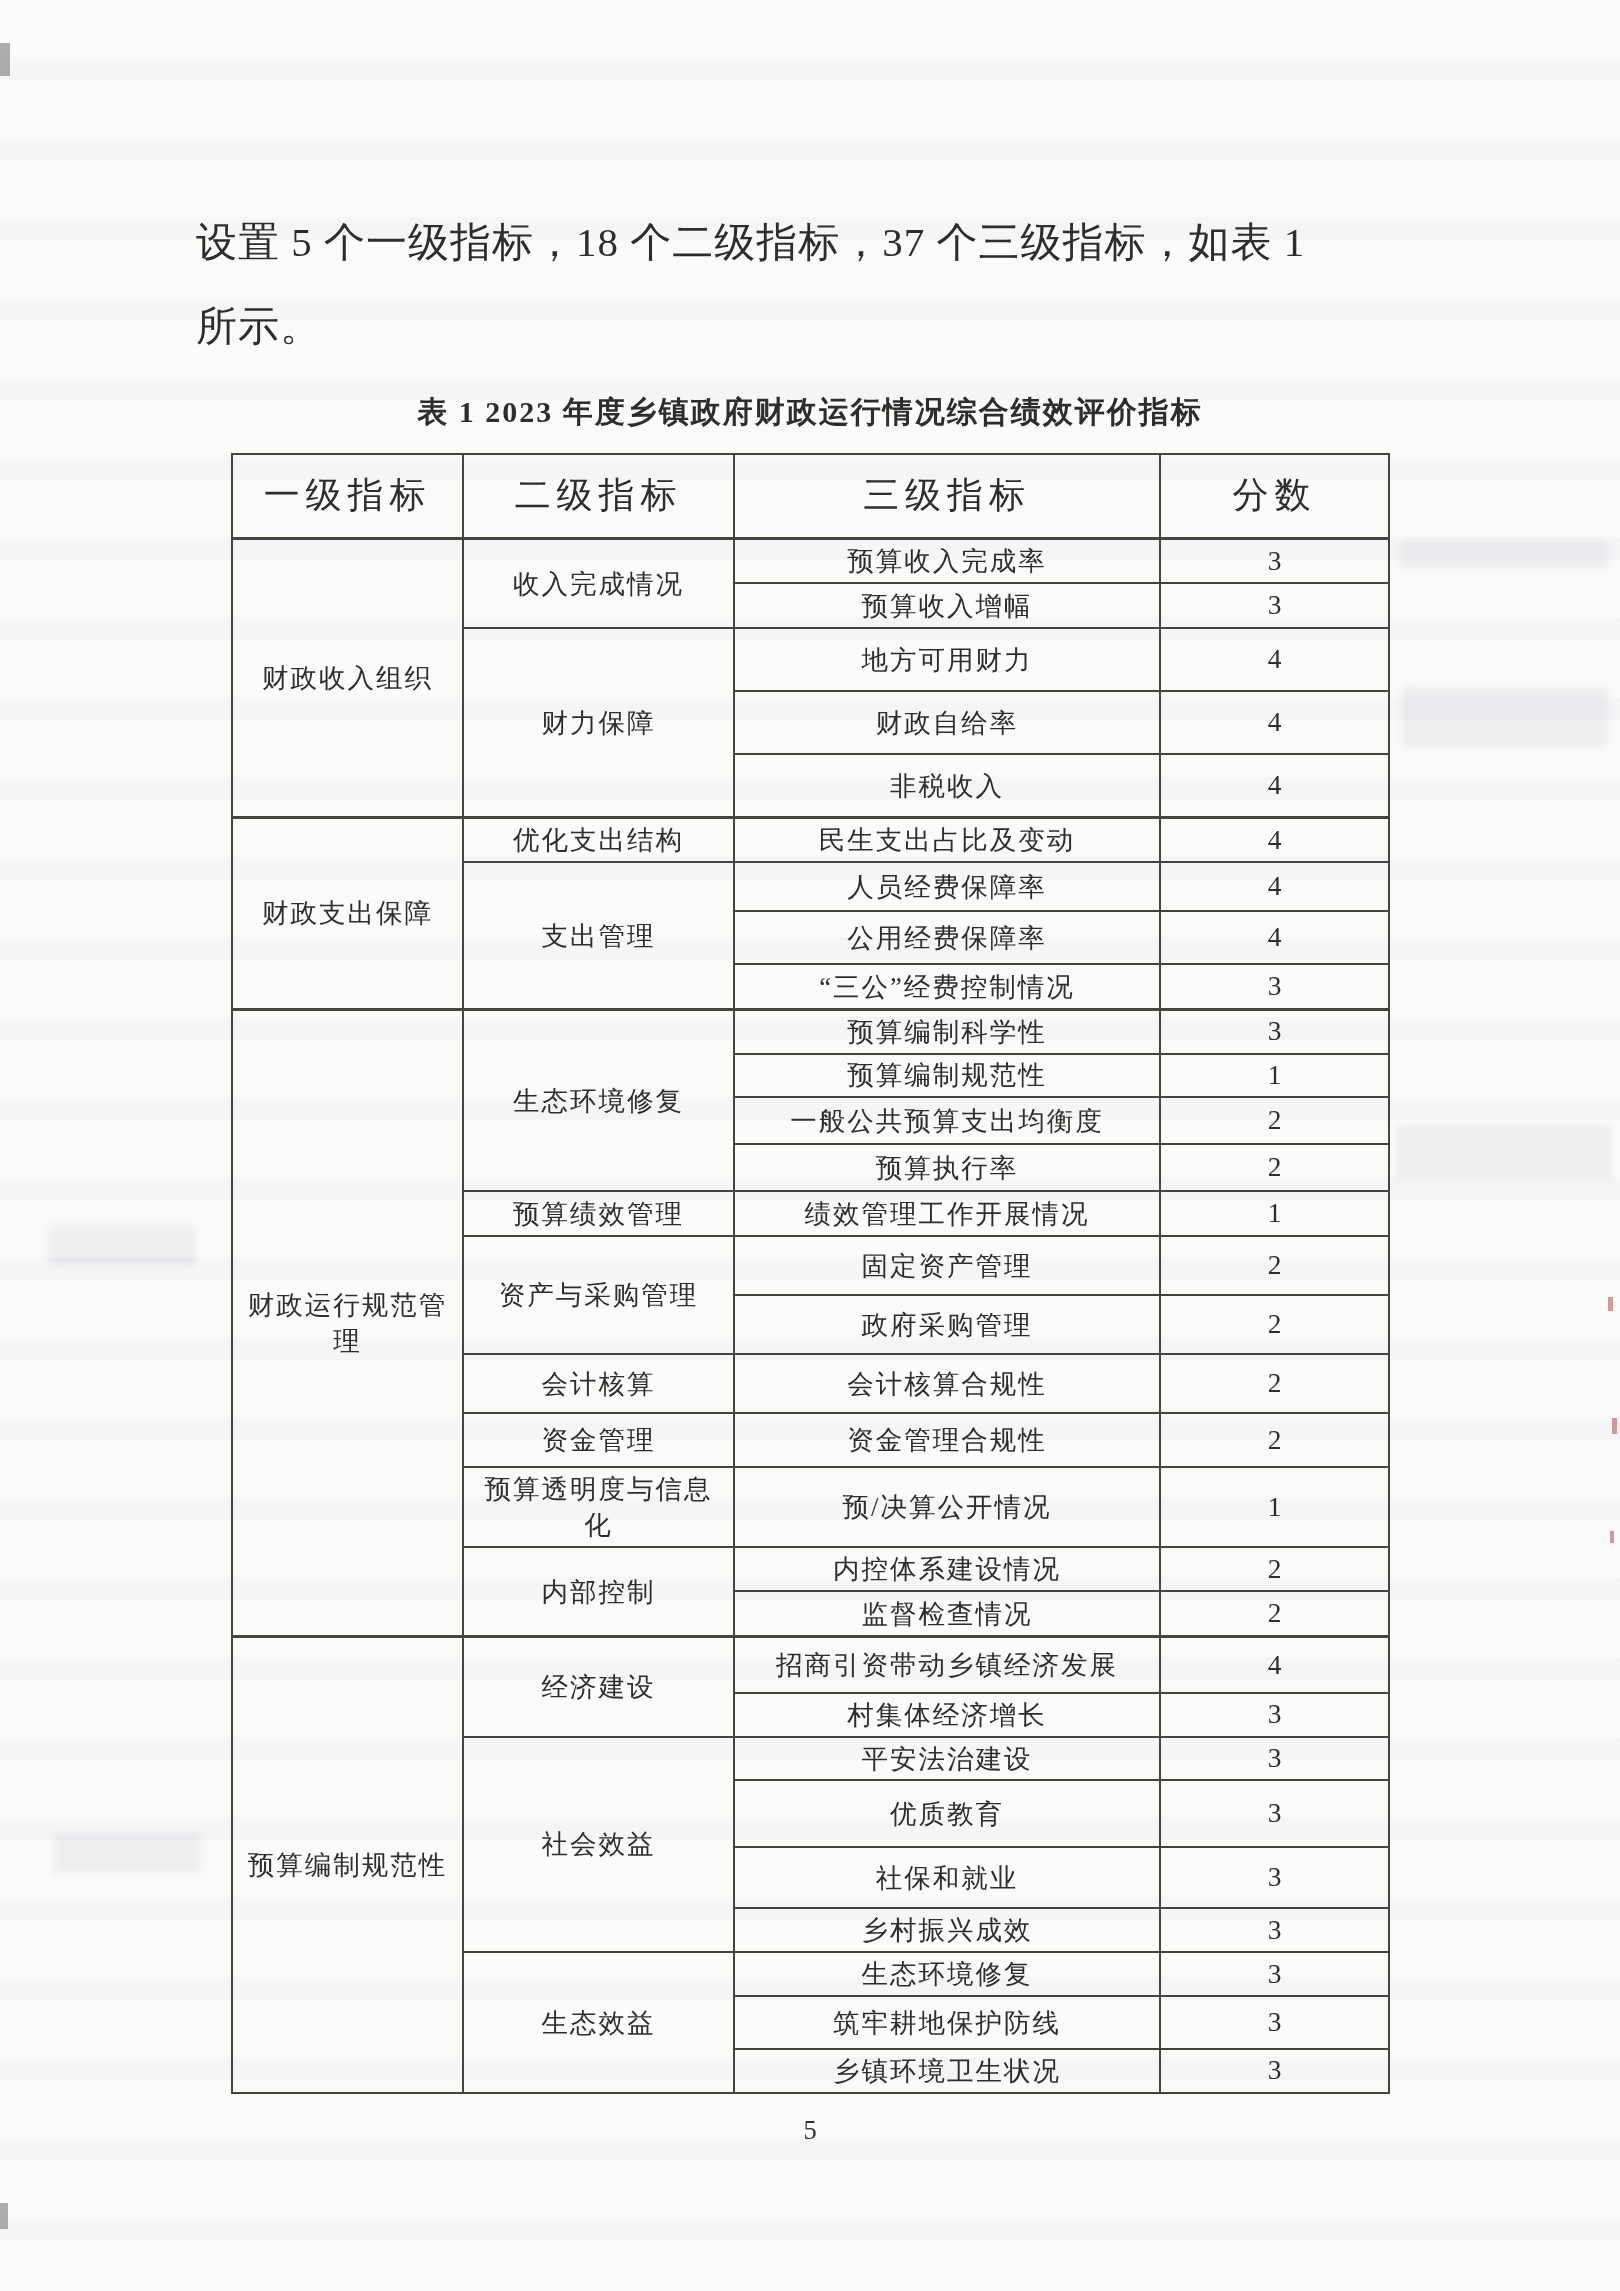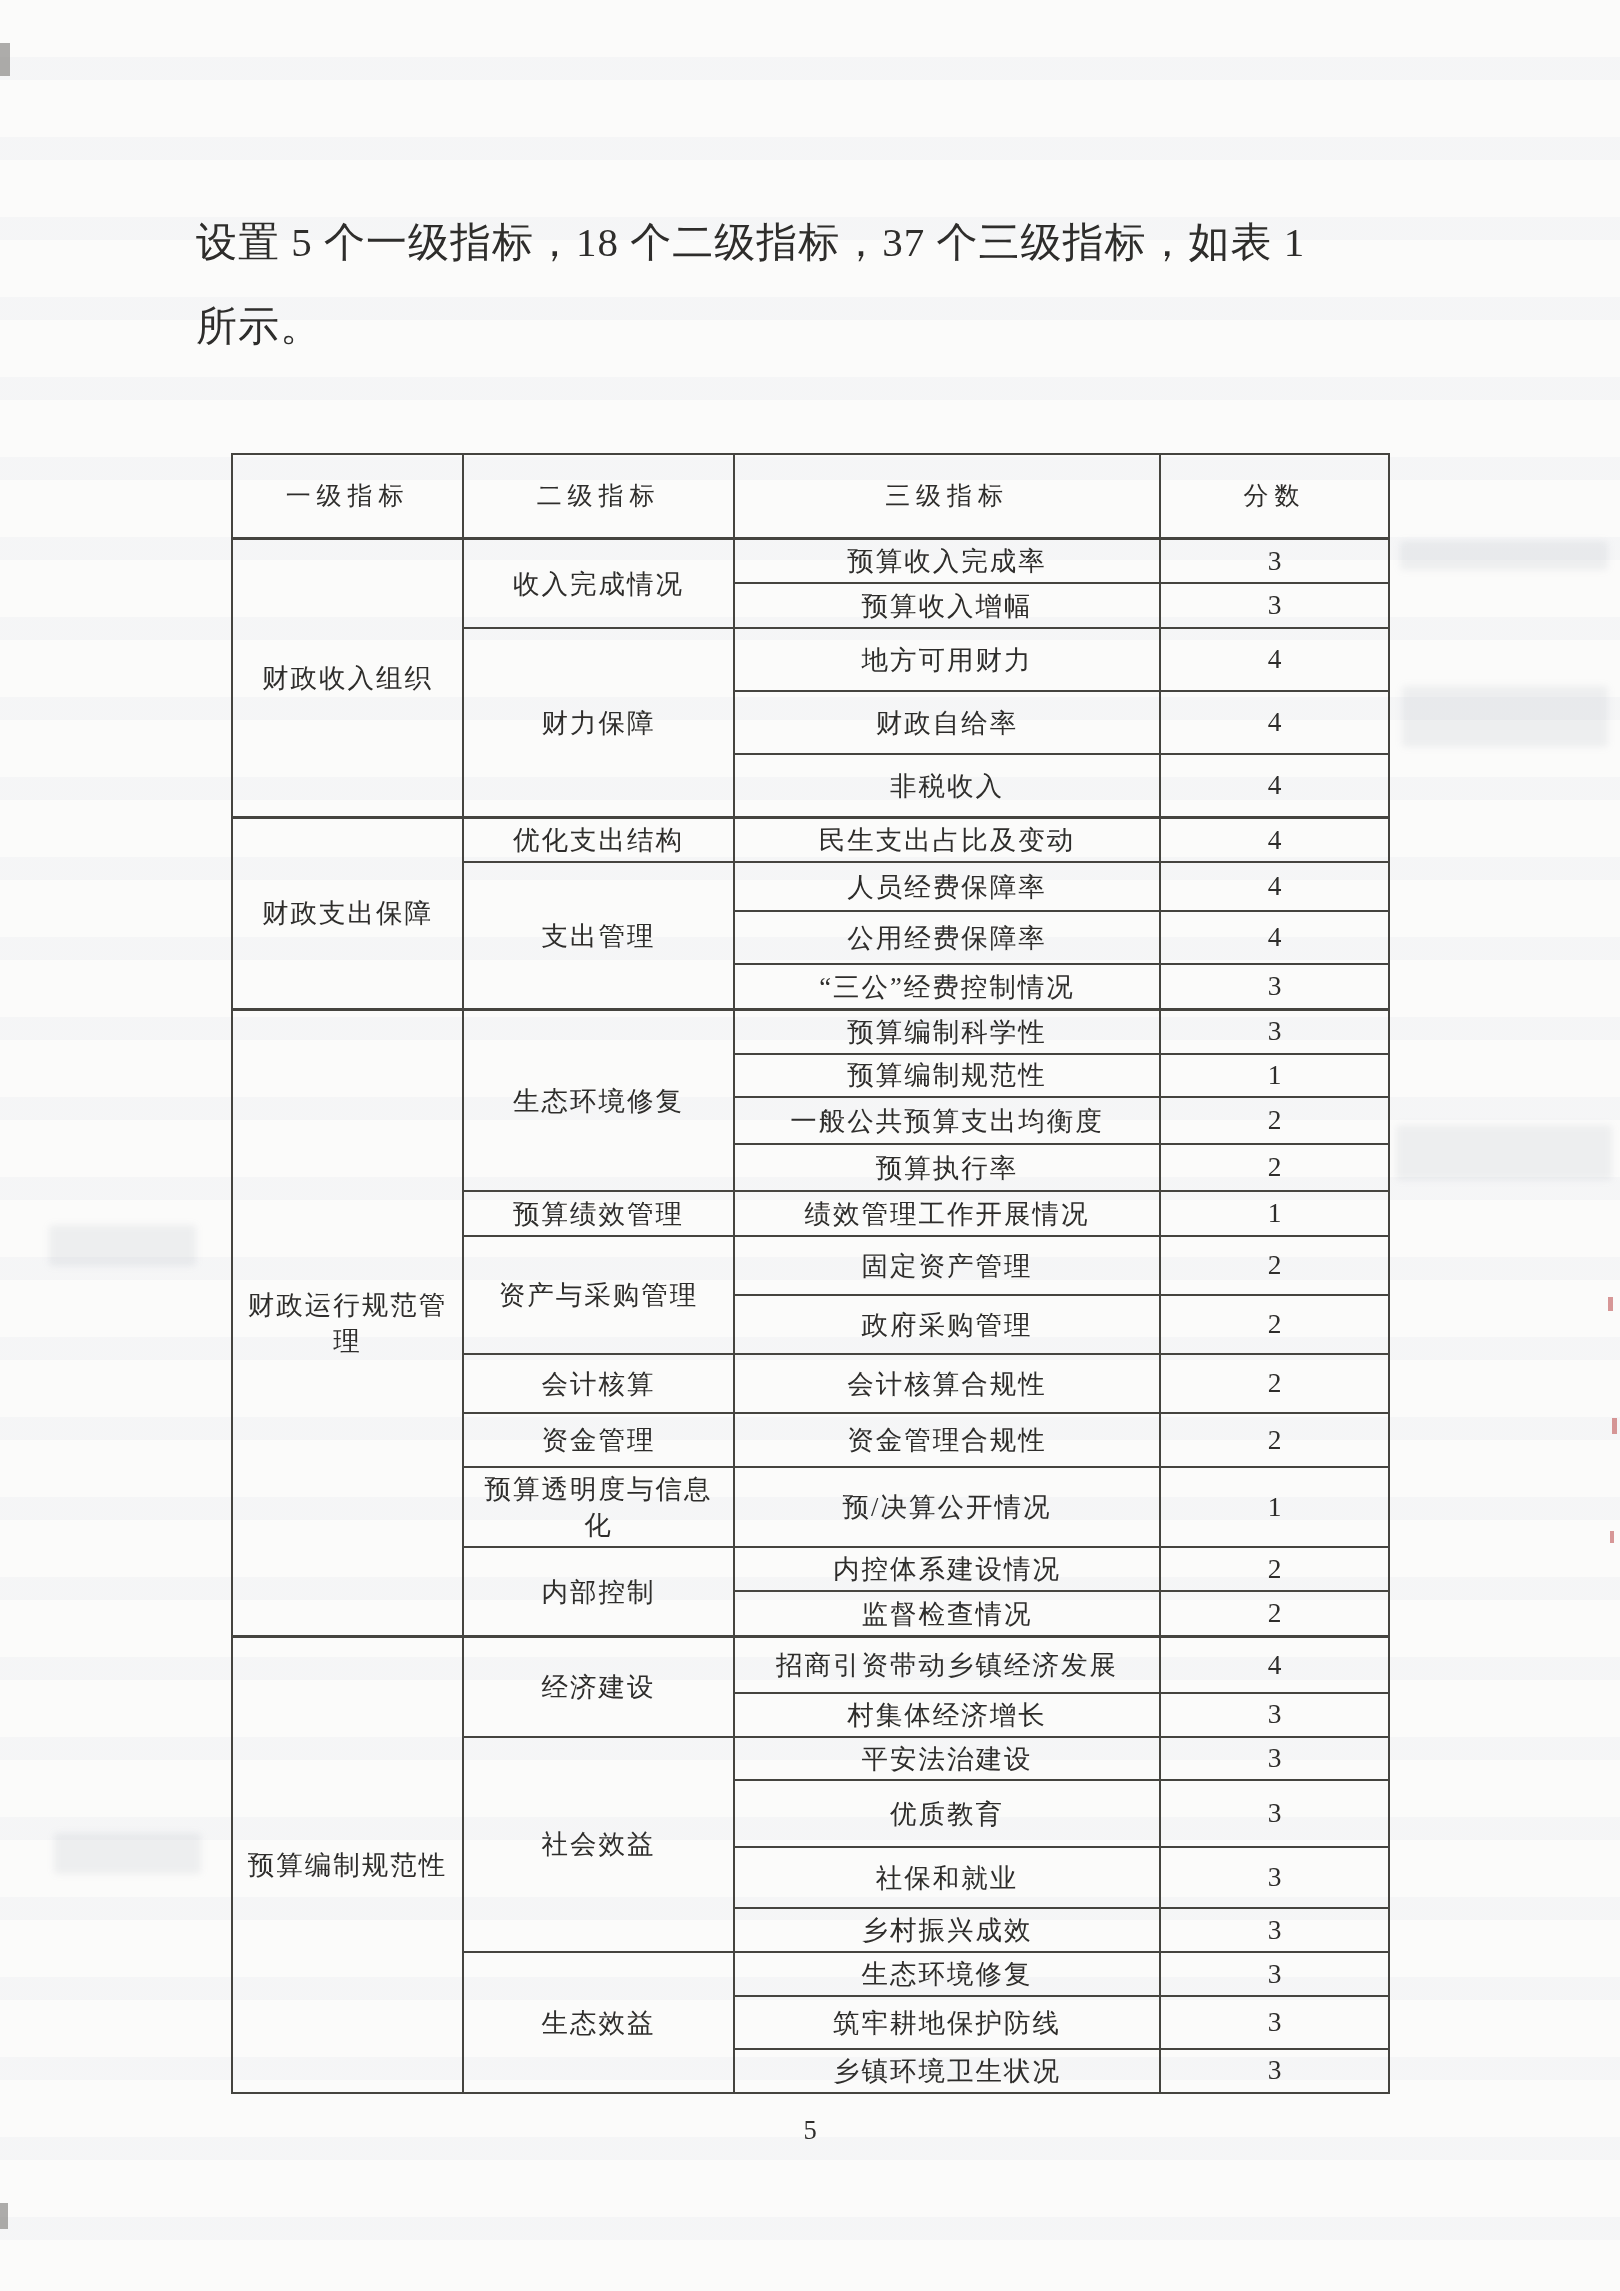--- a/index.html
+++ b/index.html
@@ -53,21 +53,21 @@
   }
   table.indicators{border:2.9px solid var(--border);}
   .indicators th,.indicators td{
     border:2px solid var(--border);
     text-align:center;vertical-align:middle;
     font-size:26.5px;letter-spacing:2px;
     padding:2.9px 8.8px;font-weight:normal;
     word-break:break-all;
   }
   .indicators thead th{
-    height:76px;font-size:25px;letter-spacing:5.9px;
+    height:76px;font-size:36px;letter-spacing:5.9px;
     border-bottom:3.9px solid var(--border);
     margin-left:8px;
   }
   .indicators tr.section-start td{border-top:3.9px solid var(--border);margin-top:24px;}
   .indicators td.c4{font-size:27.4px;letter-spacing:0;}
 
   .pagenum{
     position:absolute;left:0;top:2115px;width:1620px;
     text-align:center;font-size:26.5px;
   }
@@ -88,20 +88,21 @@
   <div class="speck" style="left:0;top:2203px;width:7.8px;height:25.5px;"></div>
   <div class="red-speck" style="left:1608px;top:1297px;width:4.9px;height:13.7px;"></div>
   <div class="red-speck" style="left:1612px;top:1418px;width:4.9px;height:15.7px;"></div>
   <div class="red-speck" style="left:1610px;top:1531px;width:3.9px;height:11.8px;"></div>
 
   <div class="intro">
     <div class="line">设置 5 个一级指标，18 个二级指标，37 个三级指标，如表 1</div>
     <div class="line">所示。</div>
   </div>
 
+  <div class="caption">表 1  2023 年度乡镇政府财政运行情况综合绩效评价指标</div>
 
   <div class="tablewrap">
     <table class="indicators">
       <colgroup>
         <col style="width:231px">
         <col style="width:271px">
         <col style="width:426px">
         <col style="width:229px">
       </colgroup>
       <thead>

